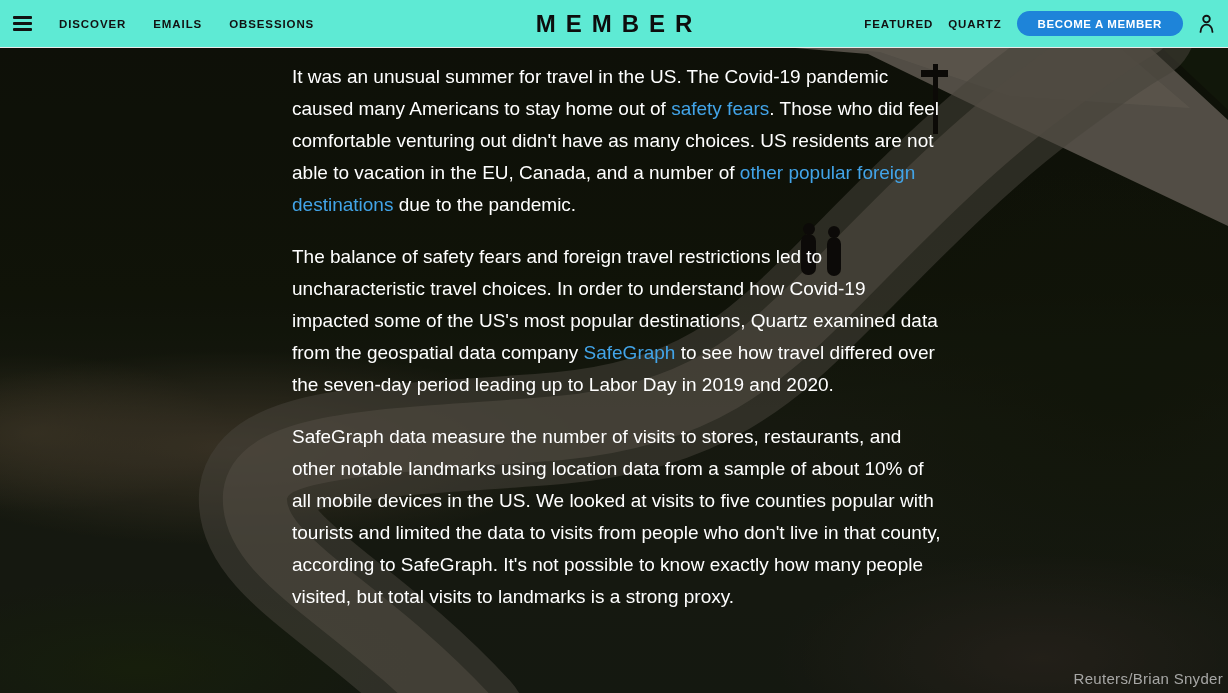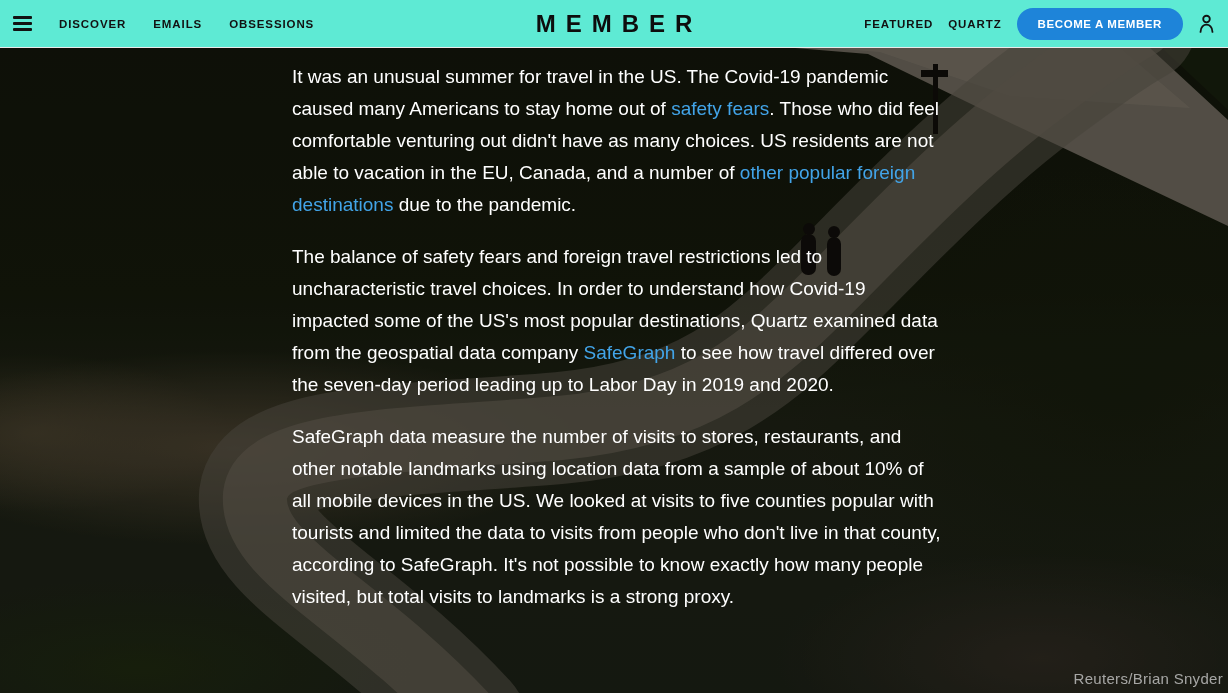--- a/index.html
+++ b/index.html
@@ -30,21 +30,21 @@
   .hamburger{display:flex;flex-direction:column;gap:3.5px;width:19px;cursor:pointer;padding:3px 0;}
   .hamburger span{display:block;height:2.5px;background:#121212;border-radius:1px;}
   .logo{
     position:absolute;left:50%;top:50%;
     transform:translate(calc(-50% + 5px),-50%);
     font-size:24px;font-weight:700;letter-spacing:10px;color:#0d0d0d;
     cursor:pointer;white-space:nowrap;
   }
   .member-btn{
     background:var(--accent);color:#fff;border:none;cursor:pointer;
-    height:32px;padding:0 21px;border-radius:16px;
+    height:25px;padding:0 21px;border-radius:16px;
     font-family:"Liberation Sans",sans-serif;
     font-size:11.5px;font-weight:700;letter-spacing:.6px;white-space:nowrap;
   }
   .account{display:flex;align-items:center;cursor:pointer;}
 
   
   .hero{
     position:absolute;top:48px;left:0;width:1228px;height:645px;overflow:hidden;
   }
   .hero-bg{

